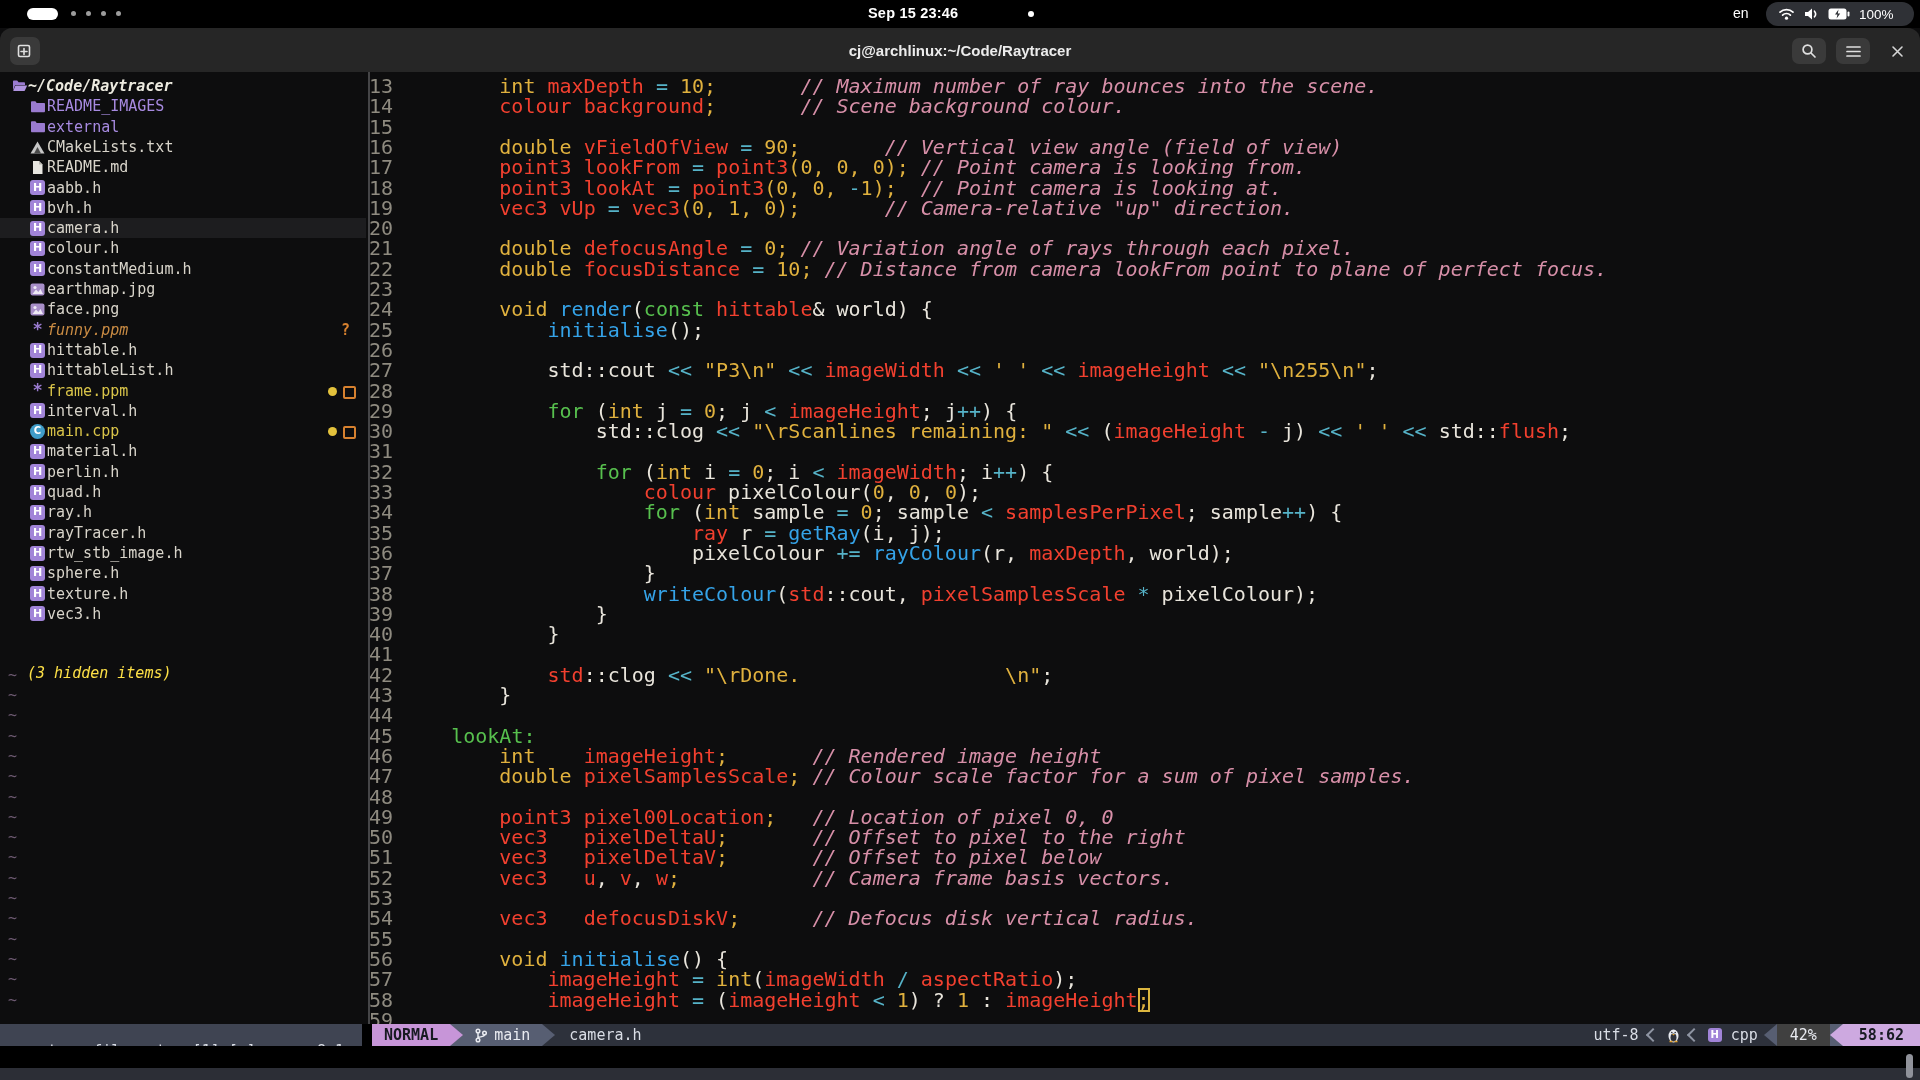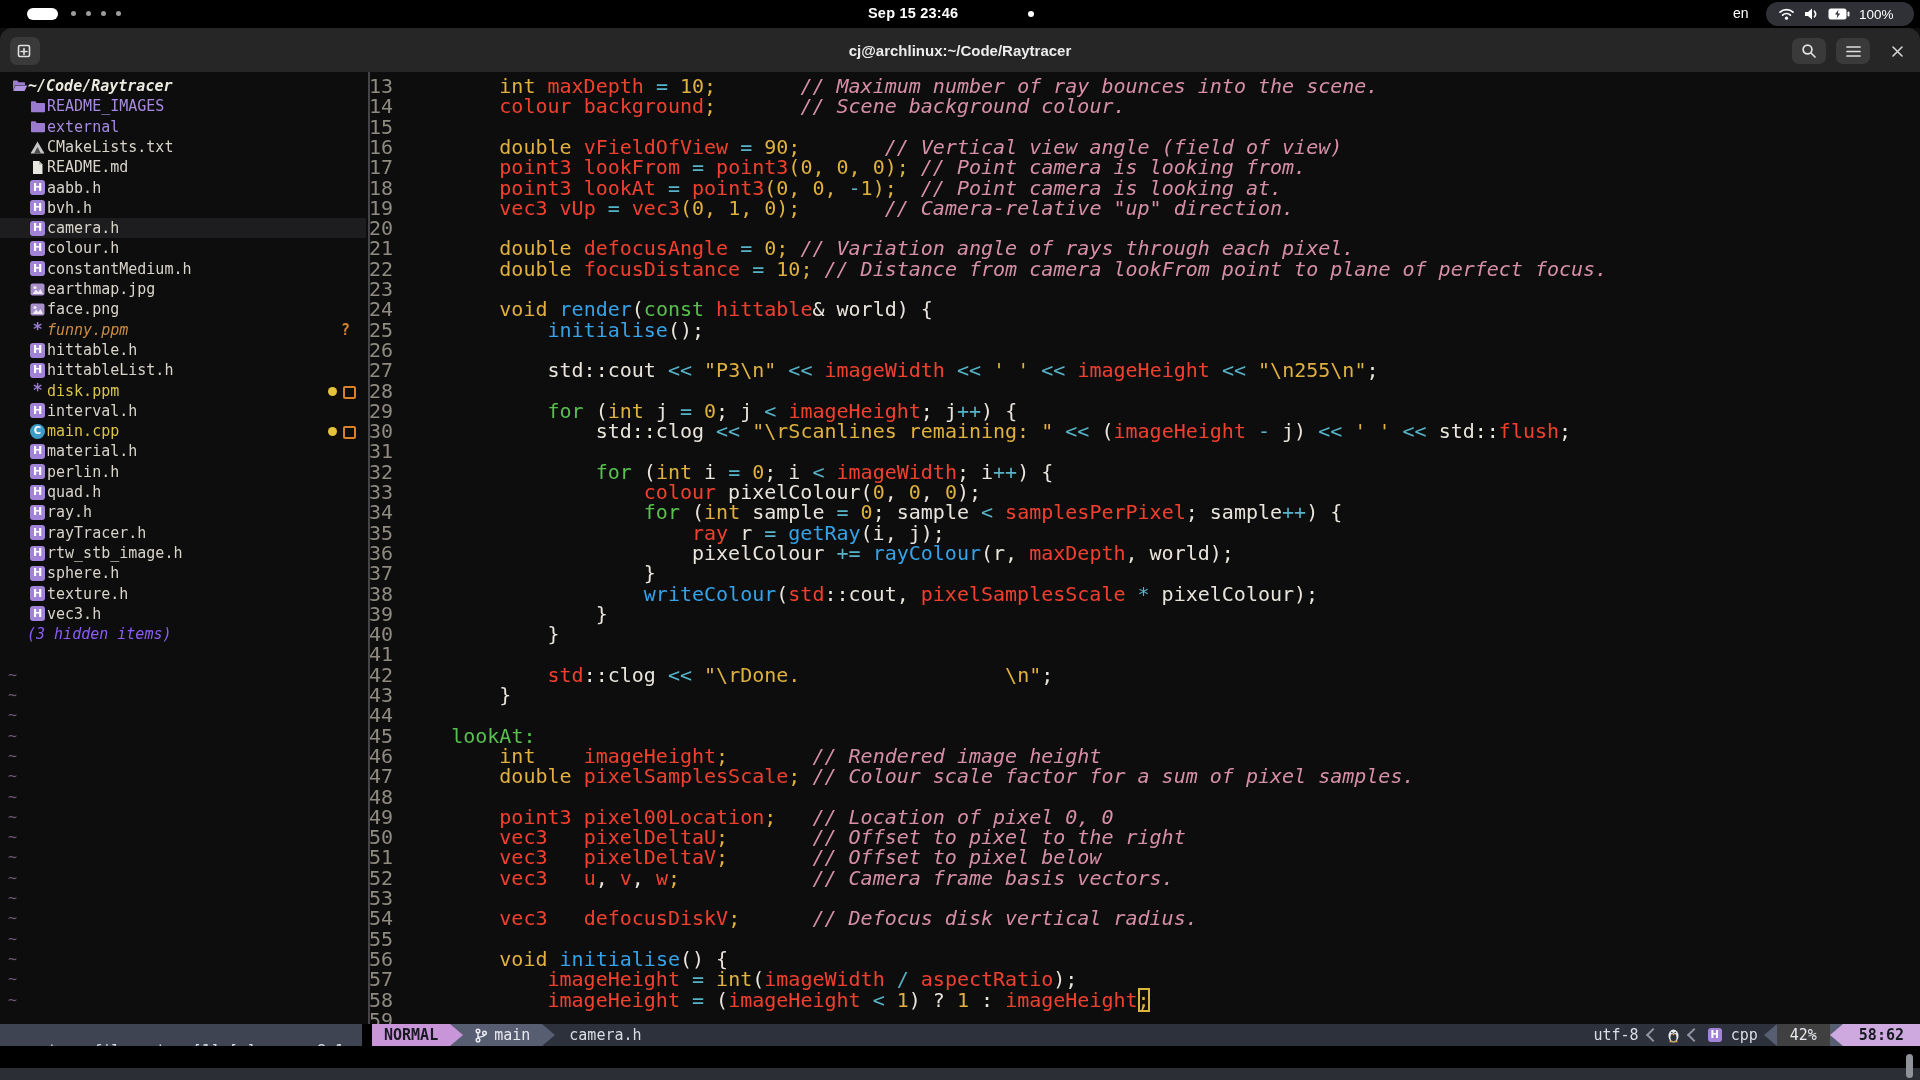--- a/index.html
+++ b/index.html
@@ -33,21 +33,21 @@
   
   .nt-row{position:absolute;left:0;width:366px;height:20.3px;line-height:20.3px;font-size:15px;color:#d8d4ca;}
   .nt-row.selected{background:#1d1d1f;}
   .nt-icon{position:absolute;left:29px;top:0;width:17px;height:20.3px;display:flex;align-items:center;justify-content:center;}
   .nt-icon.root-pos{left:11px;}
   .nt-label{position:absolute;left:47px;white-space:pre;}
   .nt-label.root-pos{left:28px;color:#eceadf;font-weight:bold;font-style:italic;}
   .nt-label.dir{color:#a78ae0;}
   .nt-label.untracked{color:#c98b43;font-style:italic;}
   .nt-label.modified{color:#d9c449;}
-  .nt-label.note{left:27px;color:#8b5cf6;font-style:italic;}
+  .nt-label.note{left:27px;color:#fde047;font-style:italic;margin-top:39px;}
   .badge-dot{position:absolute;left:328px;top:6px;width:9px;height:9px;border-radius:50%;background:#e3c23c;}
   .badge-square{position:absolute;left:343px;top:5px;width:9px;height:9px;border:2px solid #d7812f;border-radius:2px;}
   .badge-q{position:absolute;left:341px;color:#d7812f;font-weight:bold;}
   .icon-h{width:15px;height:15px;border-radius:3px;background:#a184d8;color:#fff;font-size:11px;font-weight:bold;
           display:flex;align-items:center;justify-content:center;font-family:"DejaVu Sans",sans-serif;}
   .icon-cpp{width:15px;height:15px;border-radius:50%;background:#3f9cc8;color:#fff;font-size:10px;font-weight:bold;
           display:flex;align-items:center;justify-content:center;font-family:"DejaVu Sans",sans-serif;}
   .icon-ast{color:#9a7bd0;font-weight:bold;font-size:17px;line-height:15px;}
   .tilde{position:absolute;left:8px;width:20px;height:20.3px;line-height:20.3px;font-size:15px;color:#6d5a72;}
   
@@ -259,21 +259,21 @@
         <div class="nt-row" style="top: 288.2px;">
           <span class="nt-icon">
             <span class="icon-h">H</span>
           </span>
           <span class="nt-label file">hittableList.h</span>
         </div>
         <div class="nt-row" style="top: 308.5px;">
           <span class="nt-icon">
             <span class="icon-ast">*</span>
           </span>
-          <span class="nt-label modified">disk.ppm</span>
+          <span class="nt-label modified">frame.ppm</span>
           <span class="badge-dot"></span>
           <span class="badge-square"></span>
         </div>
         <div class="nt-row" style="top: 328.8px;">
           <span class="nt-icon">
             <span class="icon-h">H</span>
           </span>
           <span class="nt-label file">interval.h</span>
         </div>
         <div class="nt-row" style="top: 349.1px;">

